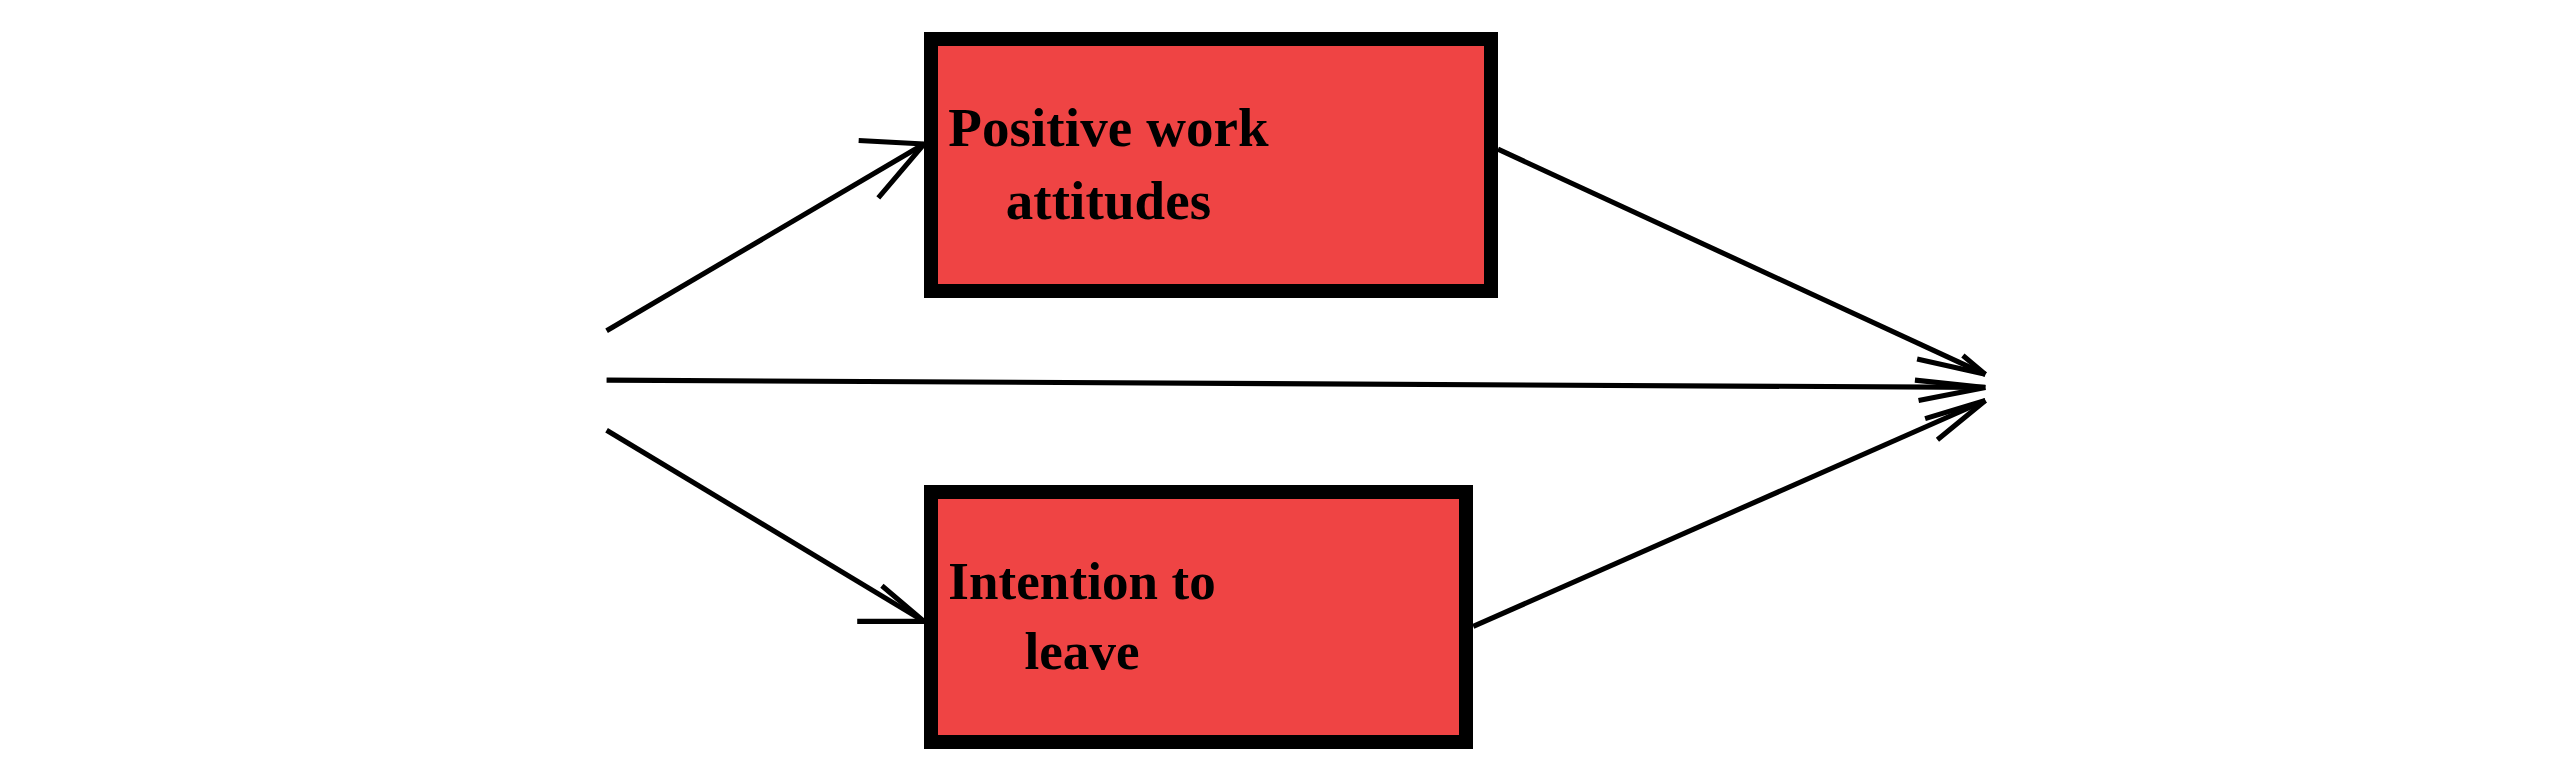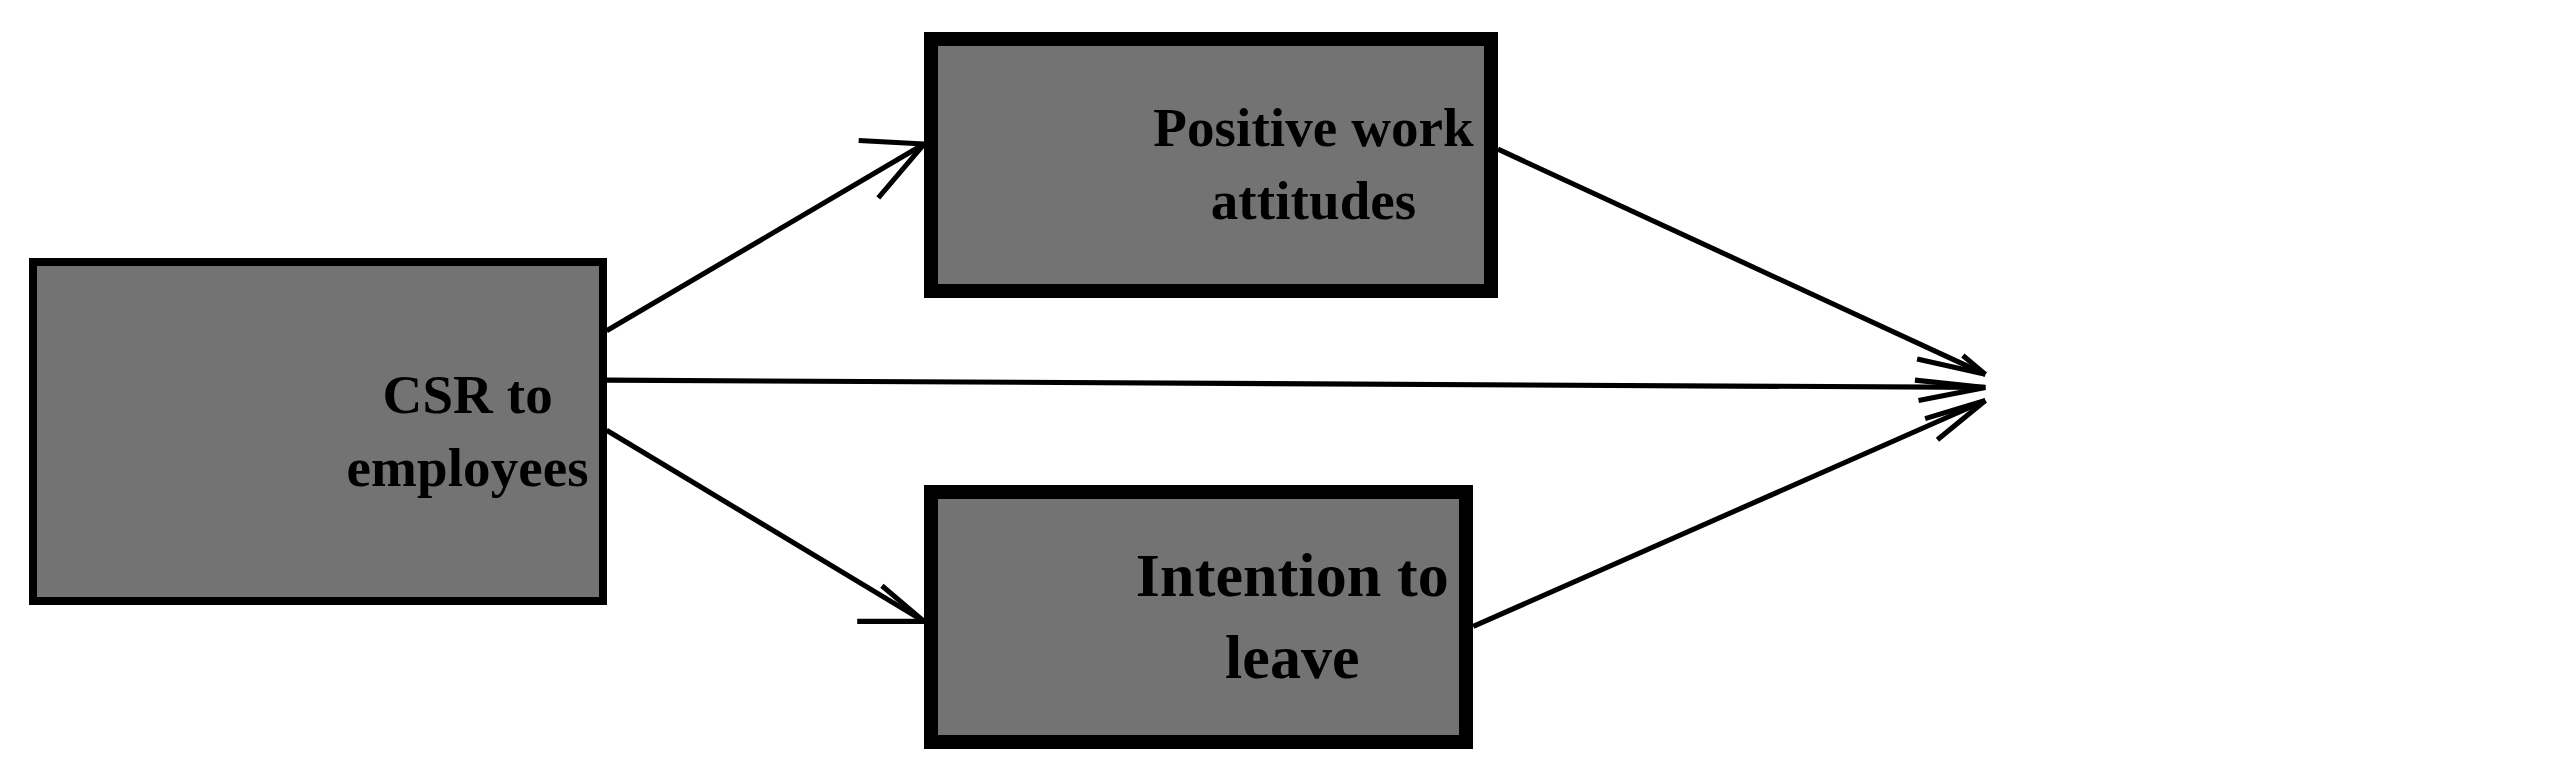--- a/index.html
+++ b/index.html
@@ -19,26 +19,26 @@
     position: absolute;
     left: 0;
     top: 0;
     width: 2576px;
     height: 785px;
     pointer-events: none;
   }
   .node {
     position: absolute;
     box-sizing: border-box;
-    background: #737373;
+    background: #ef4444;
     border-style: solid;
     border-color: #000000;
     display: flex;
     align-items: center;
-    justify-content: flex-end;
+    justify-content: flex-start;
     text-align: center;
   }
   .node-label {
     font-weight: bold;
     color: #000000;
     line-height: 1.32;
     letter-spacing: 0.1px;
     padding: 0 10.2px;
     white-space: pre-line;
   }
@@ -52,21 +52,21 @@
   #node-attitudes {
     left: 924px; top: 32px;  width: 574px;  height: 266px;
     border-width: 14px;
   }
   #node-attitudes .node-label { font-size: 55px; }
 
   #node-intention {
     left: 924px; top: 485px; width: 549px;  height: 264px;
     border-width: 14px;
   }
-  #node-intention .node-label { font-size: 62px; }
+  #node-intention .node-label { font-size: 53px; }
 
   #node-creative {
     left: 1985px; top: 273px; width: 570px;  height: 312px;
     border-width: 14px;
   }
   #node-creative .node-label { font-size: 55px; }
 </style>
 </head>
 <body>
 
@@ -93,24 +93,20 @@
       <line x1="2062" y1="205" x2="2733" y2="515" stroke="#000000" stroke-width="7" stroke-linecap="butt"></line>
       <path d="M 2733 515 L 2702 489 M 2733 515 L 2639 494" stroke="#000000" stroke-width="7" fill="none" stroke-linecap="butt"></path>
     </g>
 
     <g>
       <line x1="2028" y1="862" x2="2733" y2="551" stroke="#000000" stroke-width="7" stroke-linecap="butt"></line>
       <path d="M 2733 551 L 2667 605 M 2733 551 L 2650 576" stroke="#000000" stroke-width="7" fill="none" stroke-linecap="butt"></path>
     </g>
   </svg>
 
-  <div class="node" id="node-csr">
-    <span class="node-label">CSR to
-employees</span>
-  </div>
 
   <div class="node" id="node-attitudes">
     <span class="node-label">Positive work
 attitudes</span>
   </div>
 
   <div class="node" id="node-intention">
     <span class="node-label">Intention to
 leave</span>
   </div>

